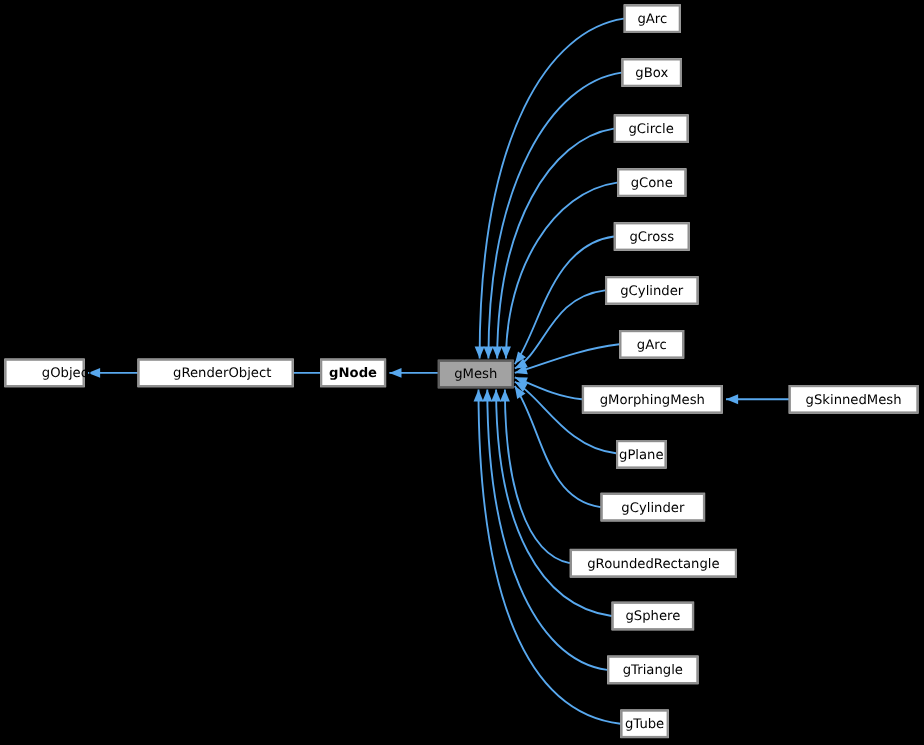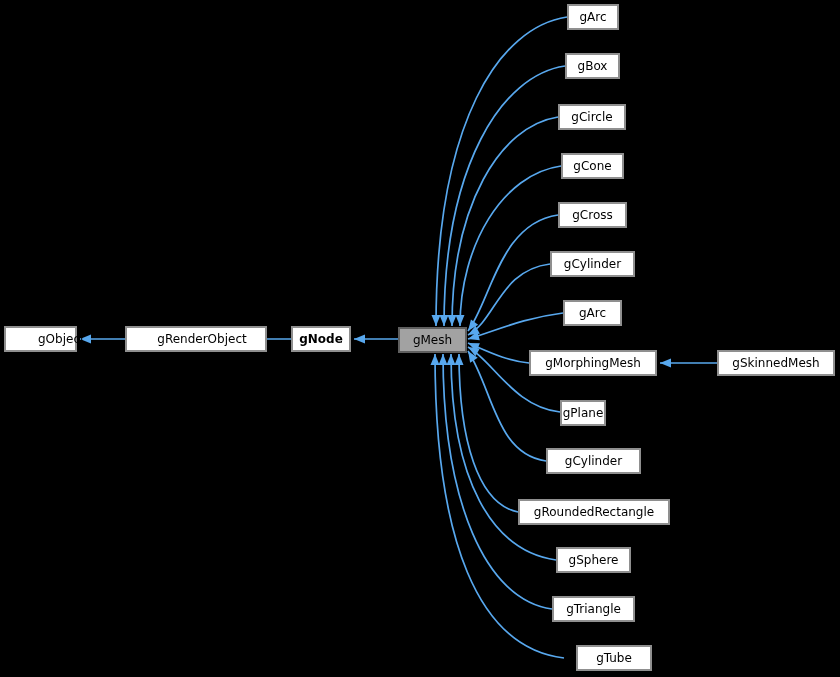--- a/index.html
+++ b/index.html
@@ -97,15 +97,15 @@
   <div class="node" style="left:558px; top:202px; width:69px;">gCross</div>
   <div class="node" style="left:550px; top:251px; width:85px;">gCylinder</div>
   <div class="node" style="left:563px; top:300px; width:59px;">gArc</div>
   <div class="node" style="left:717px; top:350px; width:118px;">gSkinnedMesh</div>
   <div class="node" style="left:529px; top:350px; width:128px;">gMorphingMesh</div>
   <div class="node" style="left:560px; top:400px; width:46px;">gPlane</div>
   <div class="node" style="left:546px; top:448px; width:95px;">gCylinder</div>
   <div class="node" style="left:518px; top:499px; width:152px;">gRoundedRectangle</div>
   <div class="node" style="left:556px; top:547px; width:75px;">gSphere</div>
   <div class="node" style="left:552px; top:596px; width:83px;">gTriangle</div>
-  <div class="node" style="left:576px; top:645px; width:76px;">gTube</div>
+  <div class="node" style="left:564px; top:645px; width:44px;">gTube</div>
 
 </div>
 
 </body></html>

